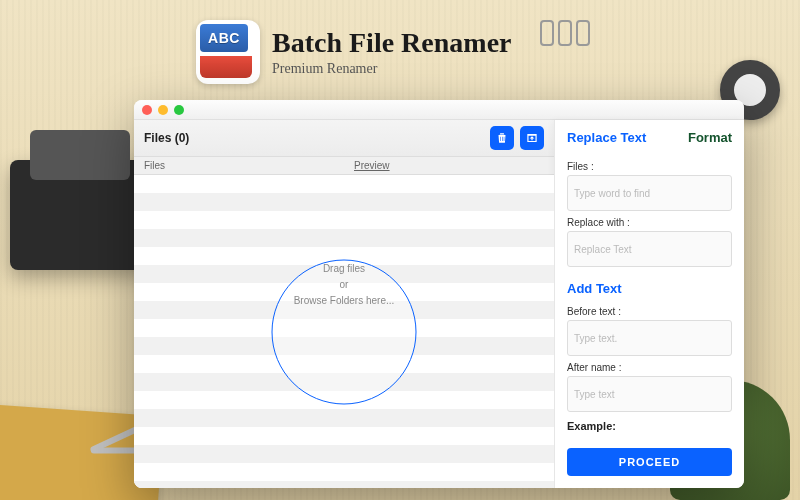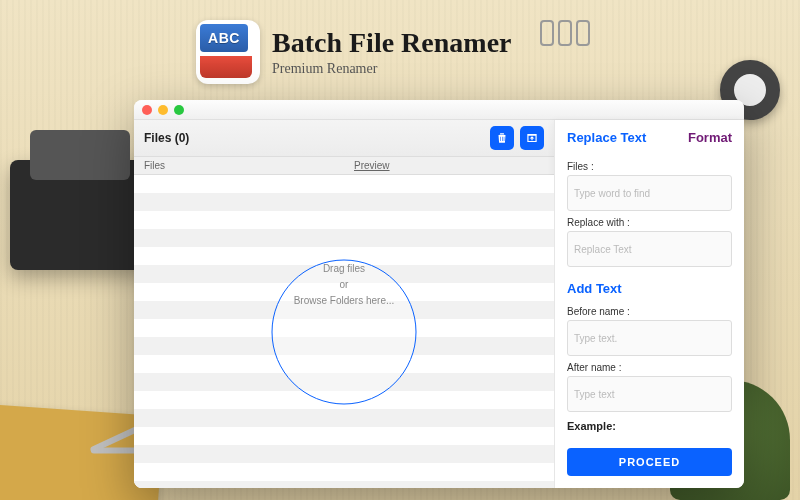--- a/index.html
+++ b/index.html
@@ -51,21 +51,21 @@
 .col-preview { flex:1;text-decoration:underline; }
 
 .file-area { flex:1; position:relative; overflow:hidden; background:repeating-linear-gradient(180deg, #ffffff 0 18px, #f1f1f1 18px 36px); }
 .drop-circle { position:absolute; left:50%; top:50%; transform:translate(-50%,-50%); width:145px; height:145px; border:1px solid #0a62ff; border-radius:50%; display:flex; flex-direction:column; align-items:center; text-align:center; color:#888; font-size:10px; line-height:1.6; cursor:pointer; background:rgba(255,255,255,0.4);}
 
 
 .right-pane { width:190px; background:#fff; border-left:1px solid #e6e6e6; display:flex; flex-direction:column; padding:10px 12px 12px; box-shadow:-2px 0 6px rgba(0,0,0,0.04);}
 .tabs { display:flex; justify-content:space-between; align-items:center; margin-bottom:10px; gap:8px;}
 .tab { font-size:13px; font-weight:700; cursor:pointer; }
 .tab.active { color:#0a62ff; }
-.tab.inactive { color:#701a75; }
+.tab.inactive { color:#14532d; }
 
 .field-label { font-size:10px; color:#333; margin-top:6px; margin-bottom:3px; font-weight:500;}
 .text-input { width:100%; height:36px; border:1px solid #ddd; border-radius:3px; background:#fafafa; font-size:10px; padding:0 6px; color:#999; }
 .text-input::placeholder { color:#bbb; }
 
 .section-title { color:#0a62ff; font-weight:700; font-size:13px; margin-top:14px; margin-bottom:4px;}
 .example-label { font-size:11px; font-weight:700; color:#222; margin-top:8px;}
 
 .proceed { margin-top:auto; background:#0a62ff; color:#fff; text-align:center; font-size:11px; font-weight:700; letter-spacing:1px; padding:8px 0; border-radius:4px; cursor:pointer;}
 </style>
@@ -136,21 +136,21 @@
       </div>
 
       <div class="field-label">Files :</div>
       <input class="text-input" placeholder="Type word to find" style="">
 
       <div class="field-label">Replace with :</div>
       <input class="text-input" placeholder="Replace Text" style="">
 
       <div class="section-title">Add Text</div>
 
-      <div class="field-label">Before name :</div>
+      <div class="field-label">Before text :</div>
       <input class="text-input" placeholder="Type text." style="">
 
       <div class="field-label">After name :</div>
       <input class="text-input" placeholder="Type text" style="">
 
       <div class="example-label">Example:</div>
 
       <div class="proceed">PROCEED</div>
     </div>
   </div>

